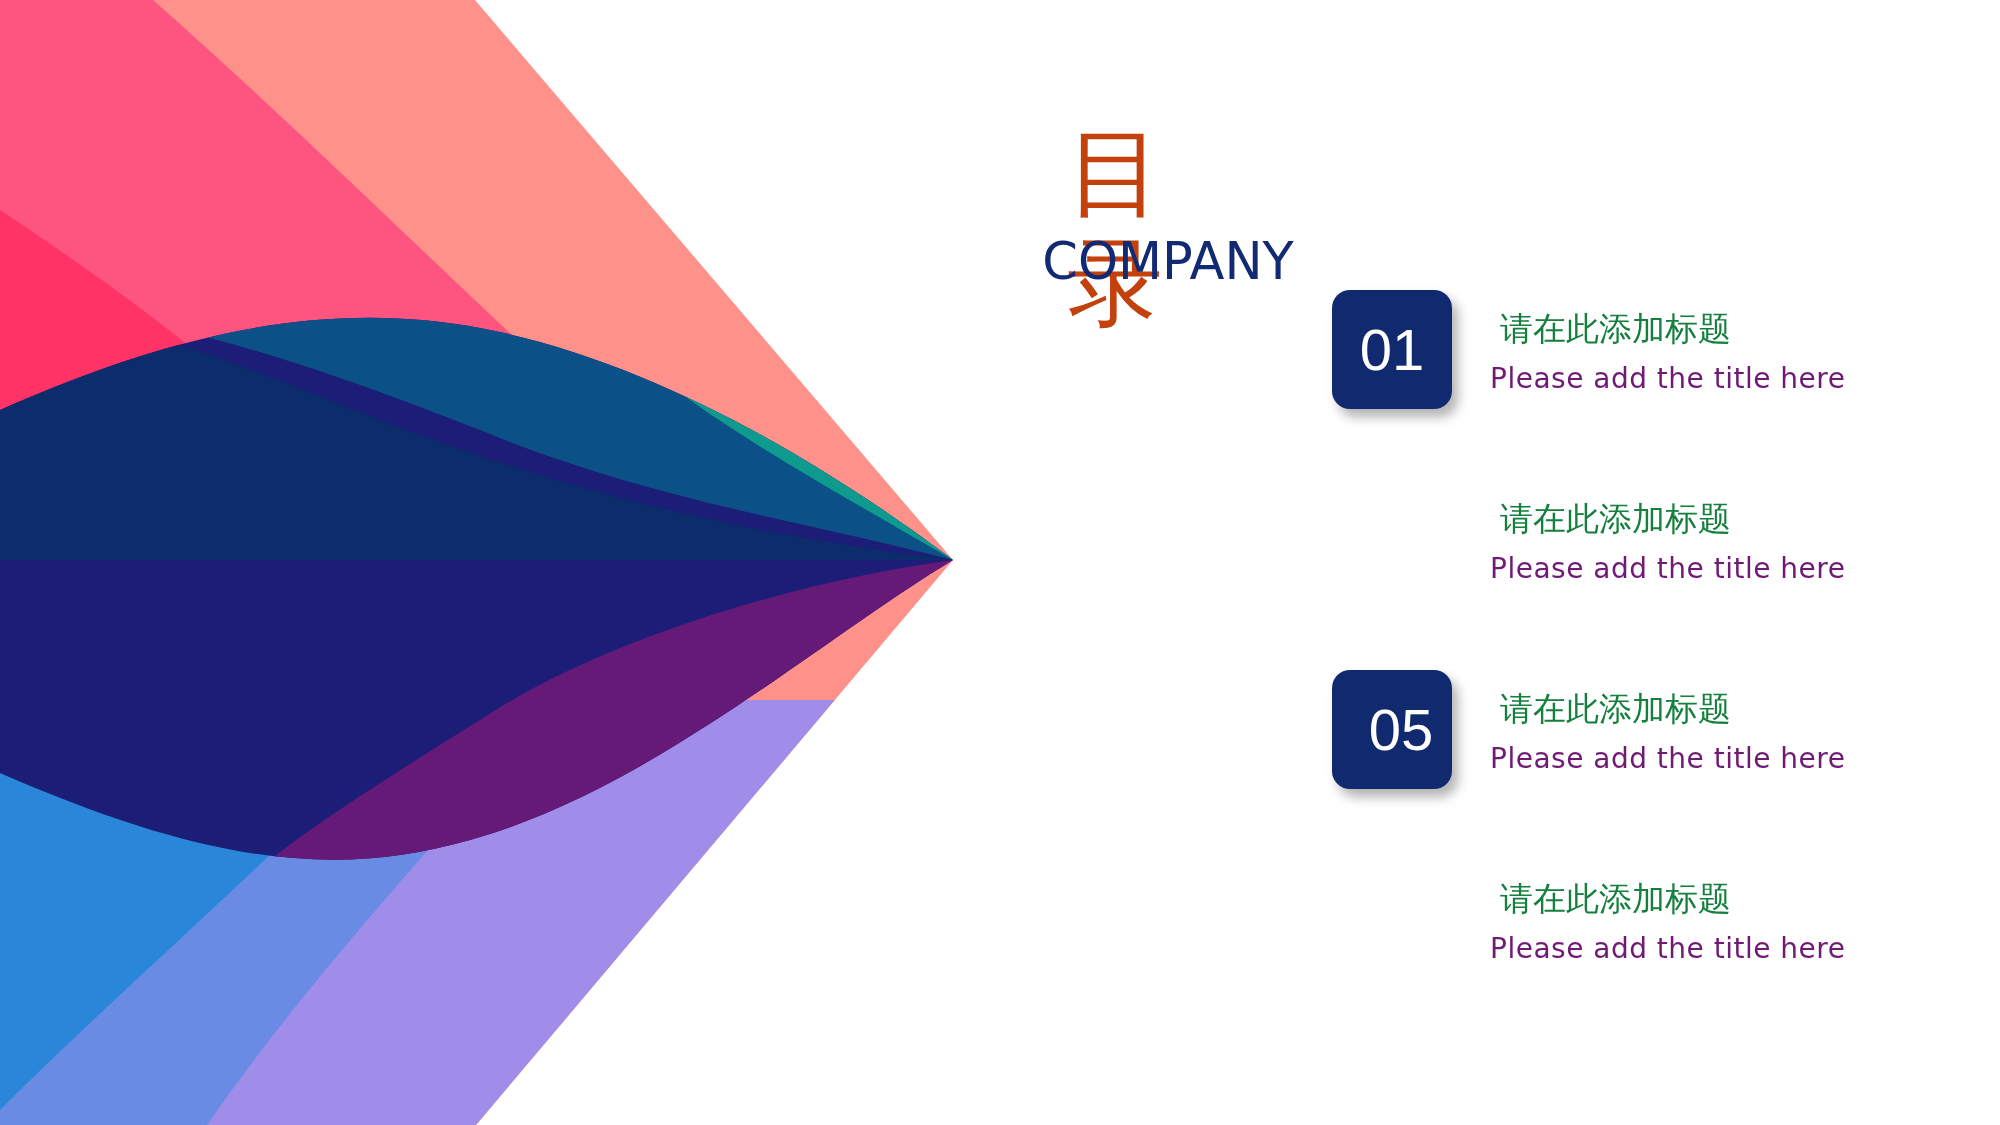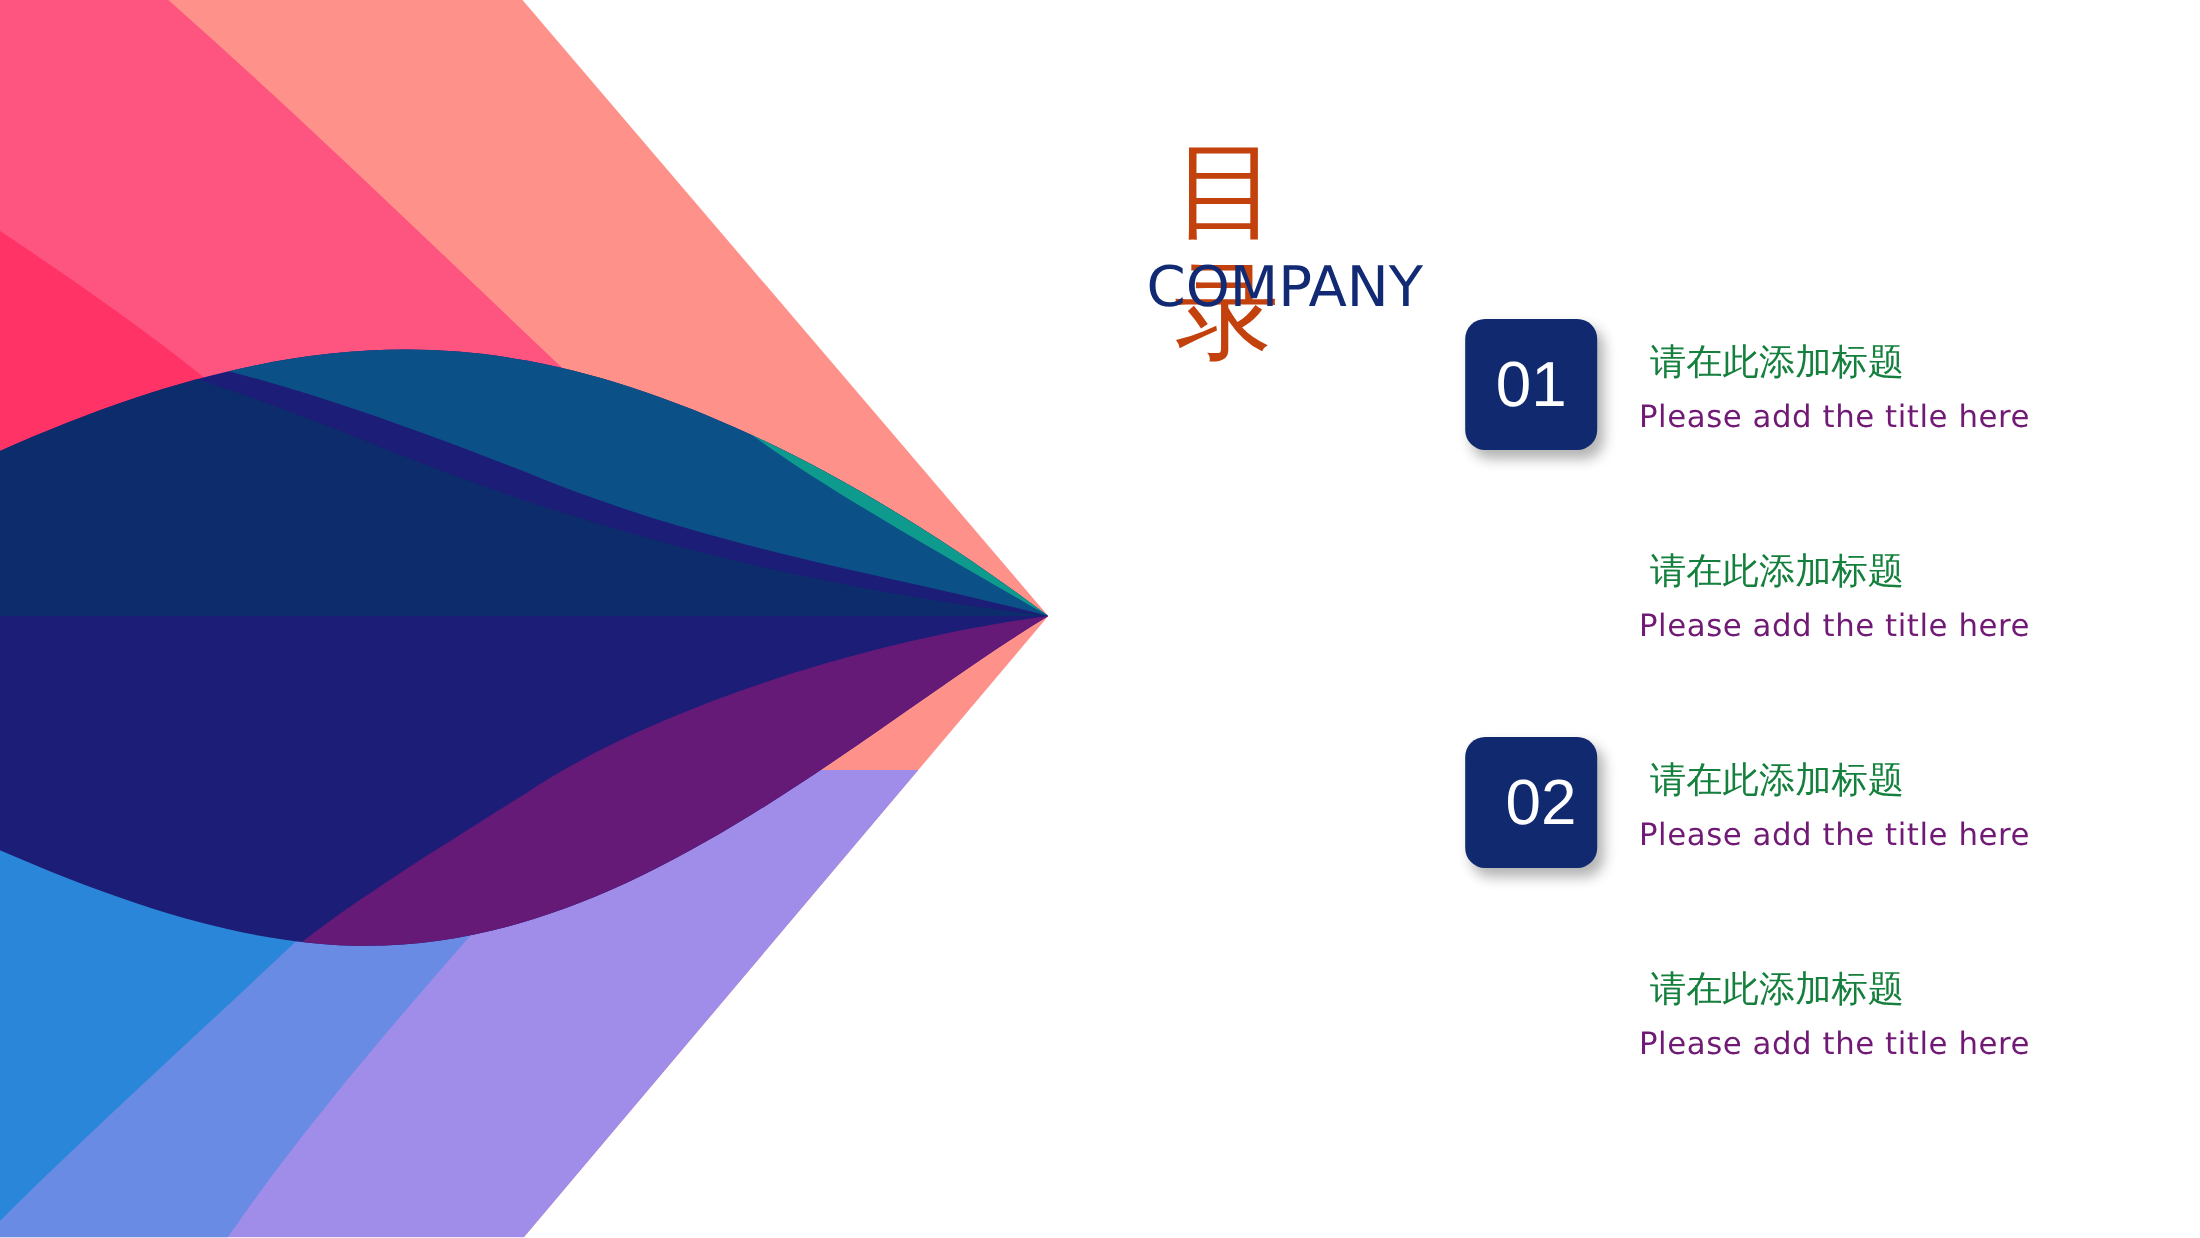--- a/index.html
+++ b/index.html
@@ -59,21 +59,21 @@
   <div class="item-title">请在此添加标题</div>
   <div class="item-sub">Please add the title here</div>
 </div>
 
 <div class="item" style="top:480px;">
   <div class="item-title">请在此添加标题</div>
   <div class="item-sub">Please add the title here</div>
 </div>
 
 <div class="item" style="top:670px;">
-  <div class="badge shift">02</div>
+  <div class="badge shift">05</div>
   <div class="item-title">请在此添加标题</div>
   <div class="item-sub">Please add the title here</div>
 </div>
 
 <div class="item" style="top:860px;">
   <div class="item-title">请在此添加标题</div>
   <div class="item-sub">Please add the title here</div>
 </div>
 
 </body></html>

